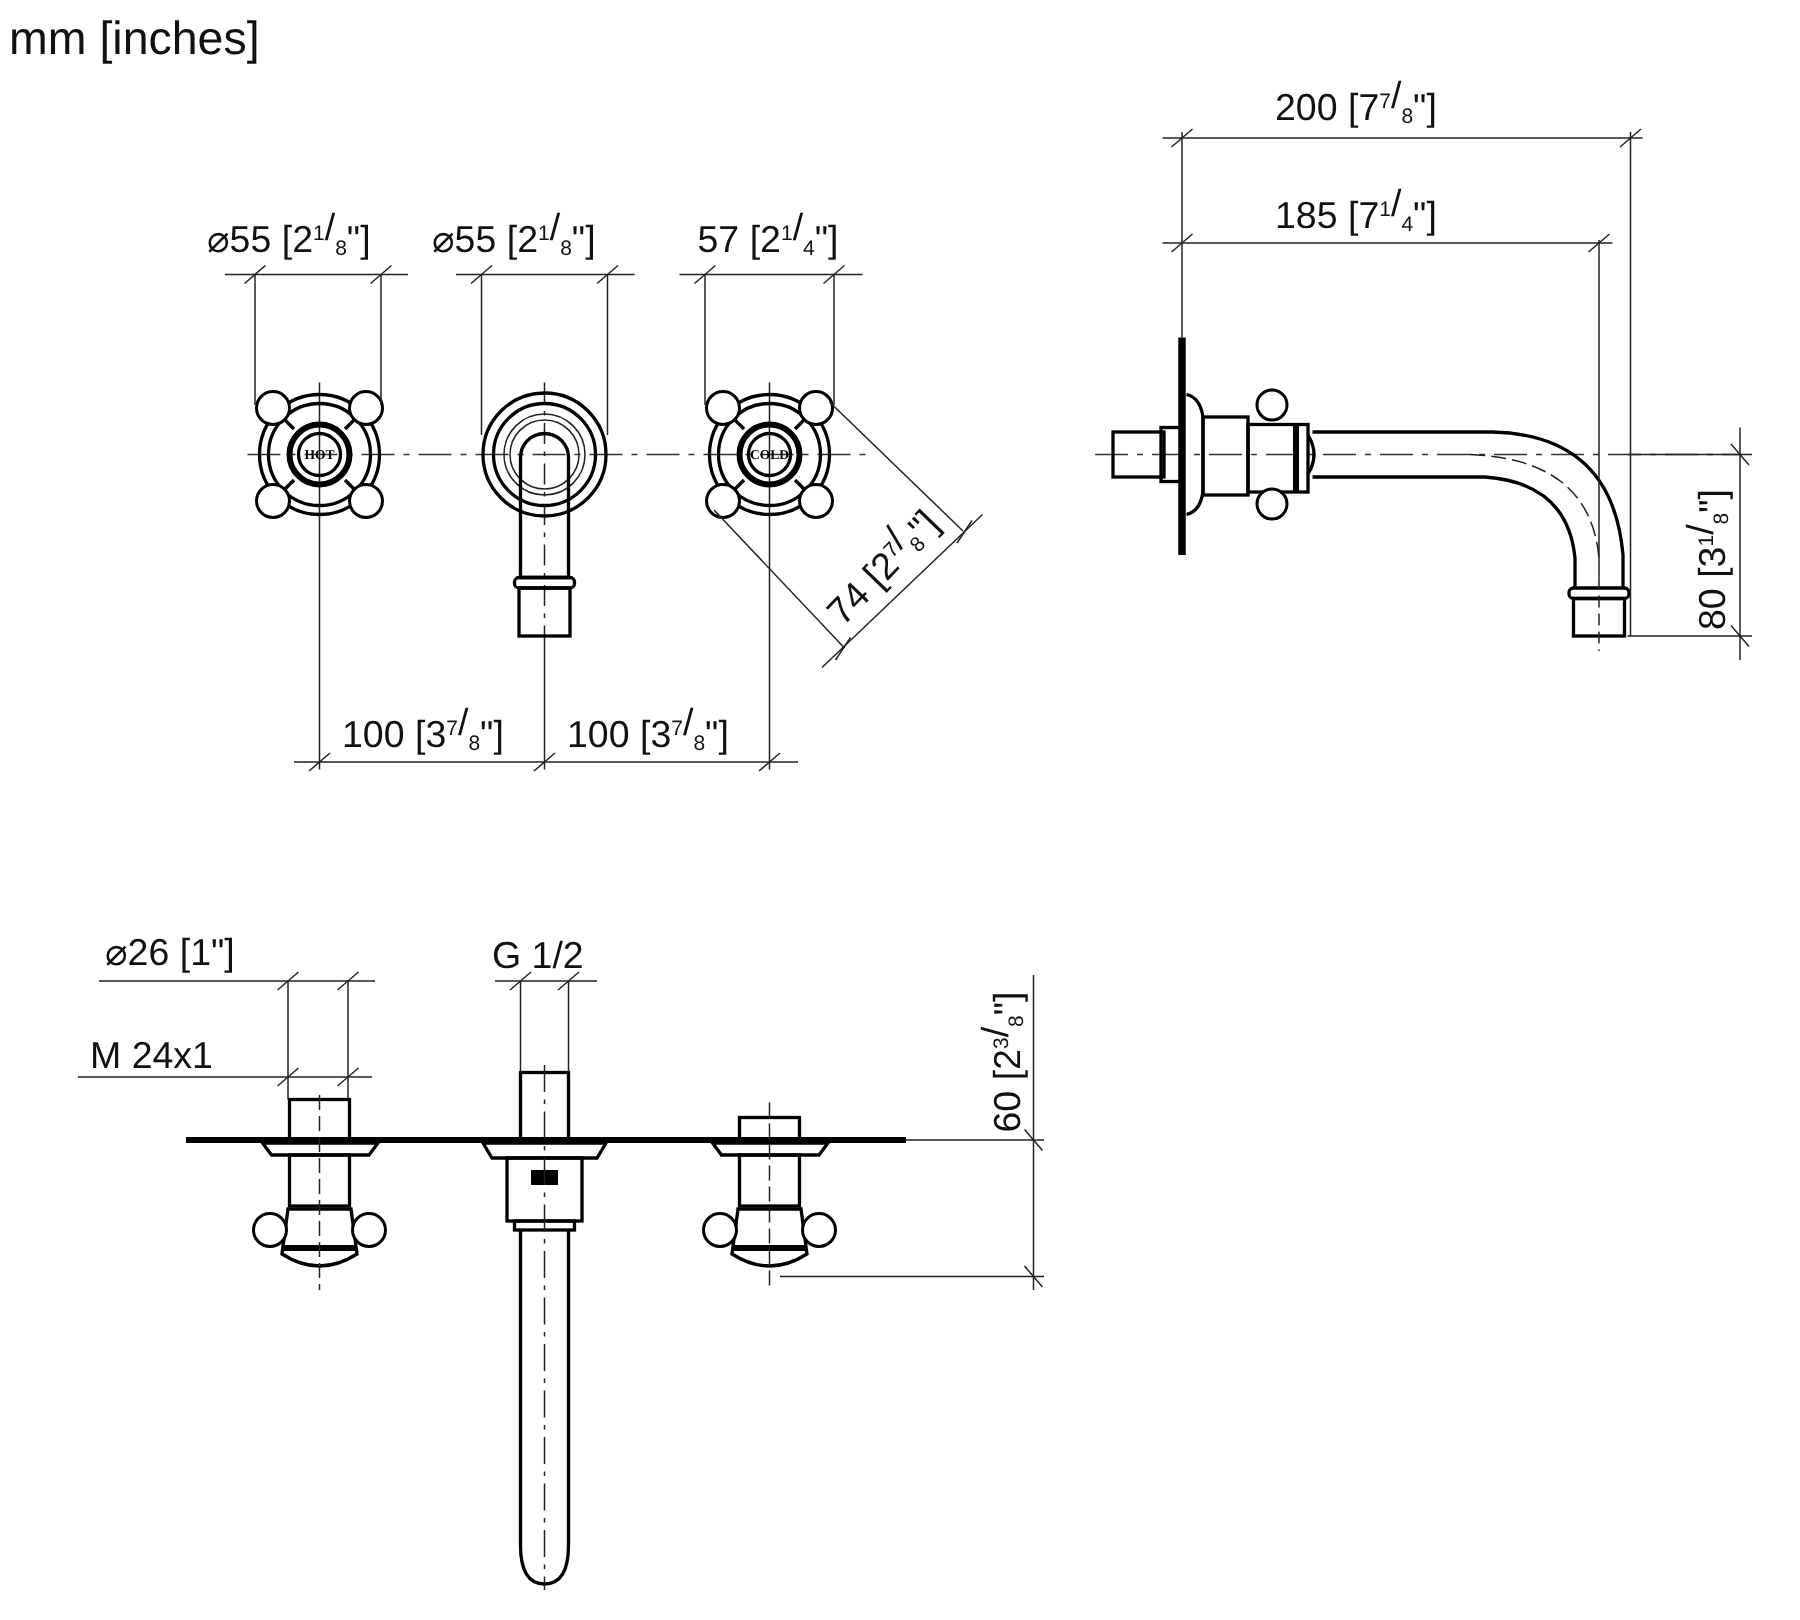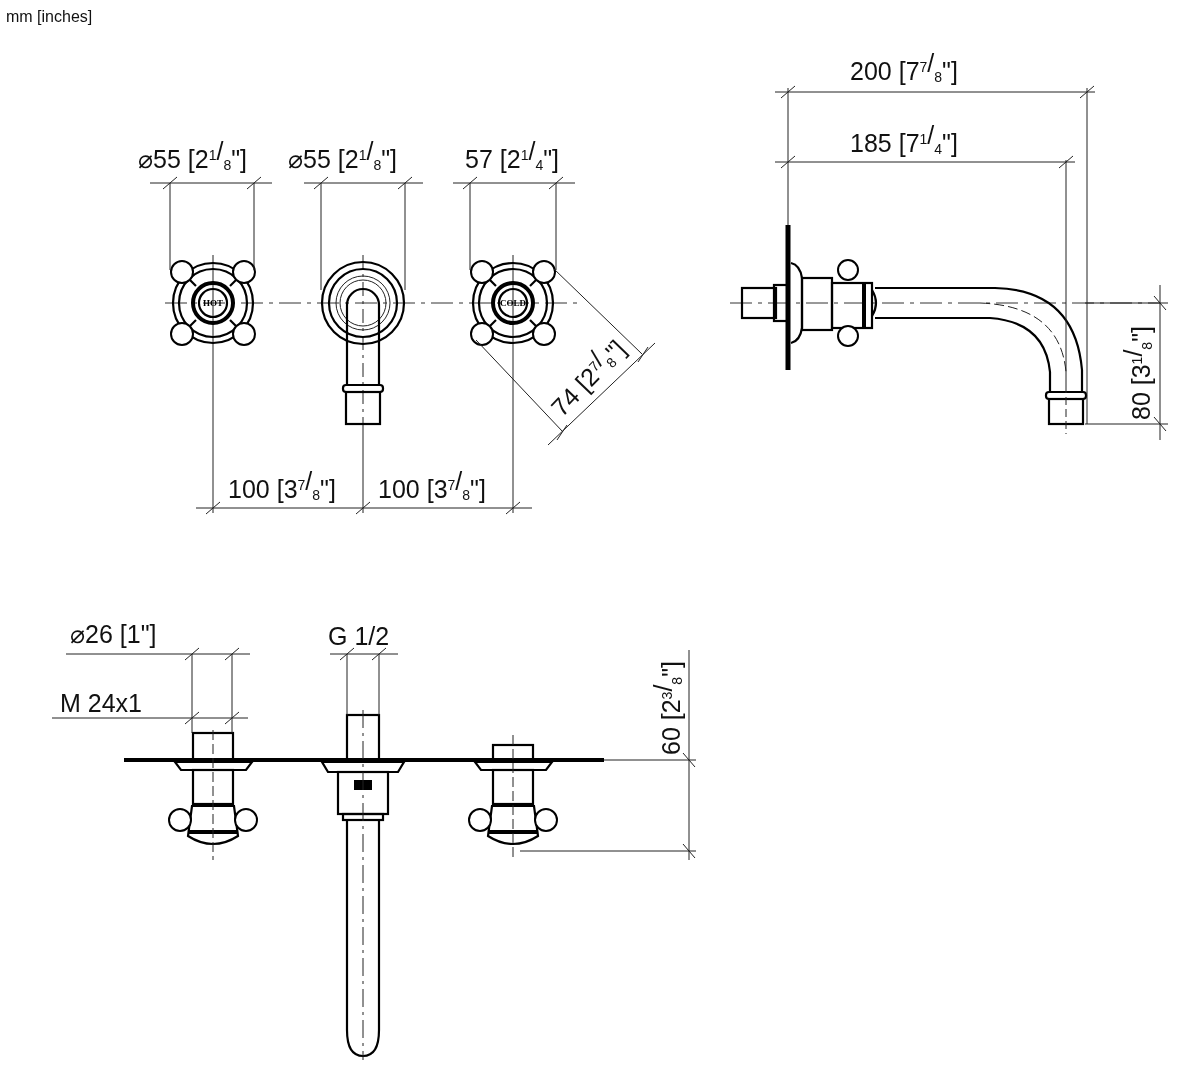--- a/index.html
+++ b/index.html
@@ -5,21 +5,21 @@
   html, body { margin: 0; padding: 0; background: #ffffff; }
   body { width: 1200px; height: 1080px; position: relative; overflow: hidden; font-family: "Liberation Sans", sans-serif; }
   svg { position: absolute; left: 0; top: 0; }
   .thin { stroke: #222; stroke-width: 1; fill: none; }
   .thick { stroke: #000; stroke-width: 2.2; fill: none; }
   .heavy { stroke: #000; stroke-width: 4; fill: none; }
   .center { stroke: #333; stroke-width: 1; fill: none; stroke-dasharray: 22 6 4 6; }
   .knob { stroke: #000; stroke-width: 2; fill: #fff; }
   .dimtxt { font-family: "Liberation Sans", sans-serif; font-size: 25px; fill: #111; }
   .frac { font-family: "Liberation Sans", sans-serif; font-size: 14px; fill: #111; }
-  .unit-label { position: absolute; left: 6px; top: 8px; font-size: 16px; color: #111; font-family: "Liberation Sans", sans-serif; }
+  .unit-label { position: absolute; left: 6px; top: 8px; font-size: 31px; color: #111; font-family: "Liberation Sans", sans-serif; }
   .label { font-family: "Liberation Serif", serif; font-size: 9px; font-weight: bold; fill: #000; }
 </style>
 </head>
 <body>
 
 <div class="unit-label">mm [inches]</div>
 
 <svg width="1200" height="1080" viewBox="0 0 1200 1080">
 
   <g>

